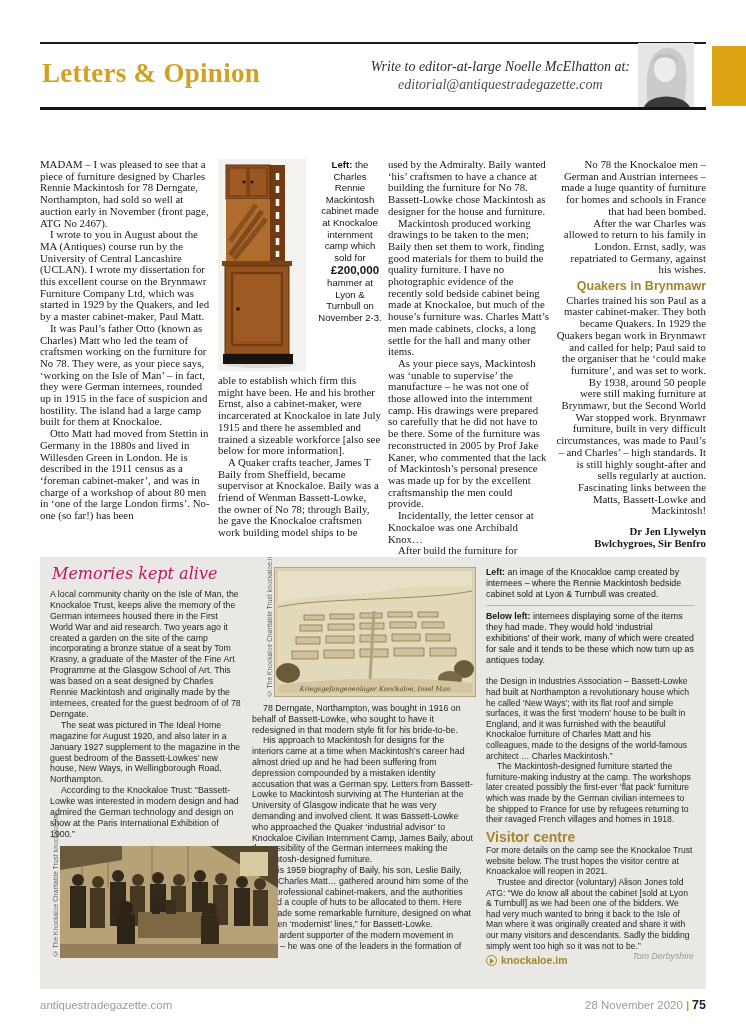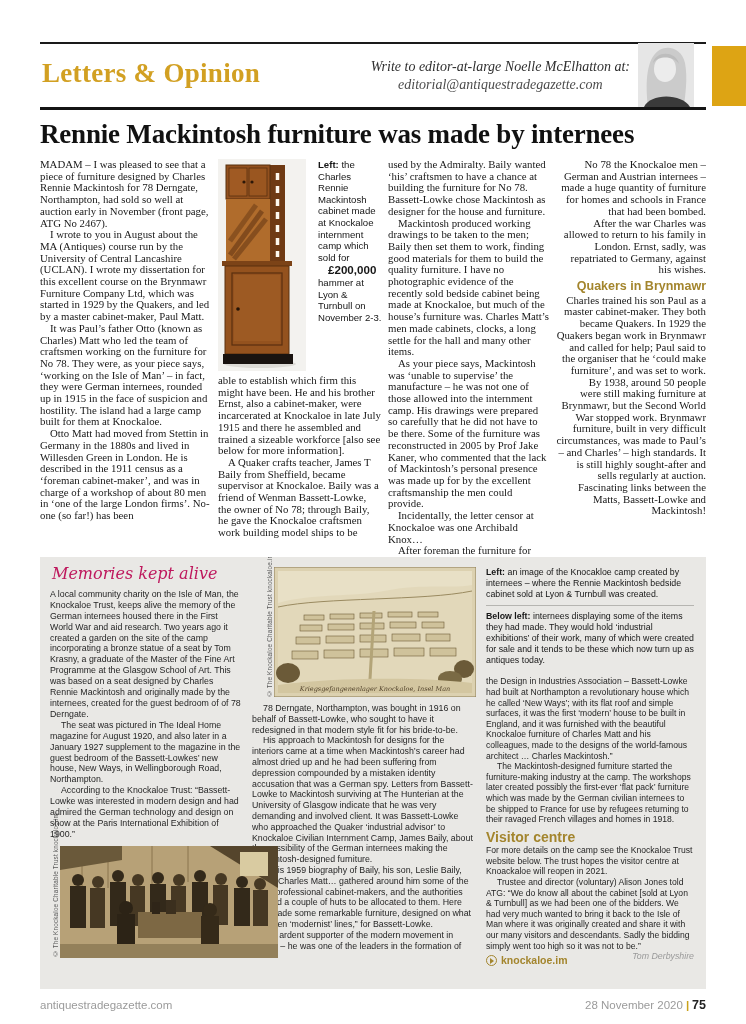--- a/index.html
+++ b/index.html
@@ -18,21 +18,21 @@
 .headline { position:absolute; left:40px; top:119px; width:680px; font-size:27px; font-weight:700; color:#111; letter-spacing:-.2px; }
 
 .article { position:absolute; left:40px; top:159px; width:668px; height:398px; display:flex; gap:6px; overflow:hidden; }
 .col { font-size:10.8px; line-height:11.7px; color:#181818; overflow:hidden; }
 .c1{width:172px;} .c2{width:164px;} .c3{width:162px;} .c4{width:150px;text-align:right;}
 .col p { text-indent:10px; }
 .col p.ni { text-indent:0; }
 
 .cab-fig { display:flex; margin-bottom:4px; }
 .cab-img { width:88px; height:212px; background:#f3f2ef; flex:none; }
-.cab-cap { flex:1; padding-left:12px; font-family:"Liberation Sans",sans-serif; font-size:9.6px; line-height:11.6px; color:#161616; }
+.cab-cap { flex:1; padding-left:12px; font-family:"Liberation Sans",sans-serif; font-size:9.6px; line-height:11.6px; color:#161616;text-align:center; }
 .cap-lead { font-weight:700; }
 .cab-cap .price { display:block; font-weight:700; font-size:11.6px; margin:1px 0 1px 10px; }
 
 .subhead { font-family:"Liberation Sans",sans-serif; font-weight:700; font-size:12.5px; color:#a3852d; margin:5px 0 2px; }
 .sig { margin-top:9px; font-weight:700; }
 
 .memories { position:absolute; left:40px; top:557px; width:666px; height:432px; background:#e9e8e5; padding:10px; overflow:hidden; }
 .mem-cols { display:flex; gap:10px; font-family:"Liberation Sans",sans-serif; }
 .mcol { color:#262626; }
 .mcol.left  { width:192px; font-size:8.8px; line-height:10.9px; }
@@ -79,21 +79,20 @@
         <path d="M10 64 C7 38 9 16 20 8 C30 1 44 6 47 20 C50 36 47 52 46 64 Z" fill="#cbcbcb"></path>
         <ellipse cx="27" cy="26" rx="11" ry="13" fill="#ececec"></ellipse>
         <path d="M15 20 C17 8 38 7 41 21 C36 13 21 12 15 20 Z" fill="#bdbdbd"></path>
         <path d="M6 64 C12 50 44 50 52 64 Z" fill="#3a3a3a"></path>
       </svg>
     </div>
   </div>
   <div class="gold-block"></div>
   <div class="rule-mid"></div>
 
-  <h1 class="headline">Rennie Mackintosh furniture was made by internees</h1>
 
   <div class="article">
     <div class="col c1">
       <p class="ni">MADAM – I was pleased to see that a piece of furniture designed by Charles Rennie Mackintosh for 78 Derngate, Northampton, had sold so well at auction early in November (front page, ATG No 2467).</p>
       <p>I wrote to you in August about the MA (Antiques) course run by the University of Central Lancashire (UCLAN). I wrote my dissertation for this excellent course on the Brynmawr Furniture Company Ltd, which was started in 1929 by the Quakers, and led by a master cabinet-maker, Paul Matt.</p>
       <p>It was Paul’s father Otto (known as Charles) Matt who led the team of craftsmen working on the furniture for No 78. They were, as your piece says, ‘working on the Isle of Man’ – in fact, they were German internees, rounded up in 1915 in the face of suspicion and hostility. The island had a large camp built for them at Knockaloe.</p>
       <p>Otto Matt had moved from Stettin in Germany in the 1880s and lived in Willesden Green in London. He is described in the 1911 census as a ‘foreman cabinet-maker’, and was in charge of a workshop of about 80 men in ‘one of the large London firms’. No-one (so far!) has been</p>
     </div>
     <div class="col c2">
       <div class="cab-fig">
@@ -128,29 +127,33 @@
         </div>
       </div>
       <p class="ni">able to establish which firm this might have been. He and his brother Ernst, also a cabinet-maker, were incarcerated at Knockaloe in late July 1915 and there he assembled and trained a sizeable workforce [also see below for more information].</p>
       <p>A Quaker crafts teacher, James T Baily from Sheffield, became supervisor at Knockaloe. Baily was a friend of Wenman Bassett-Lowke, the owner of No 78; through Baily, he gave the Knockaloe craftsmen work building model ships to be</p>
     </div>
     <div class="col c3">
       <p class="ni">used by the Admiralty. Baily wanted ‘his’ craftsmen to have a chance at building the furniture for No 78. Bassett-Lowke chose Mackintosh as designer for the house and furniture.</p>
       <p>Mackintosh produced working drawings to be taken to the men; Baily then set them to work, finding good materials for them to build the quality furniture. I have no photographic evidence of the recently sold bedside cabinet being made at Knockaloe, but much of the house’s furniture was. Charles Matt’s men made cabinets, clocks, a long settle for the hall and many other items.</p>
       <p>As your piece says, Mackintosh was ‘unable to supervise’ the manufacture – he was not one of those allowed into the internment camp. His drawings were prepared so carefully that he did not have to be there. Some of the furniture was reconstructed in 2005 by Prof Jake Kaner, who commented that the lack of Mackintosh’s personal presence was made up for by the excellent craftsmanship the men could provide.</p>
       <p>Incidentally, the letter censor at Knockaloe was one Archibald Knox…</p>
-      <p>After foreman the furniture for</p>
+      <p>After build the furniture for</p>
     </div>
     <div class="col c4">
       <p class="ni">No 78 the Knockaloe men – German and Austrian internees – made a huge quantity of furniture for homes and schools in France that had been bombed.</p>
       <p>After the war Charles was allowed to return to his family in London. Ernst, sadly, was repatriated to Germany, against his wishes.</p>
       <h3 class="subhead">Quakers in Brynmawr</h3>
       <p class="ni">Charles trained his son Paul as a master cabinet-maker. They both became Quakers. In 1929 the Quakers began work in Brynmawr and called for help; Paul said to the organiser that he ‘could make furniture’, and was set to work.</p>
       <p>By 1938, around 50 people were still making furniture at Brynmawr, but the Second World War stopped work. Brynmawr furniture, built in very difficult circumstances, was made to Paul’s – and Charles’ – high standards. It is still highly sought-after and sells regularly at auction.</p>
       <p>Fascinating links between the Matts, Bassett-Lowke and Mackintosh!</p>
+      <div class="sig">
+        <div>Dr Jen Llywelyn</div>
+        <div>Bwlchygroes, Sir Benfro</div>
+      </div>
     </div>
   </div>
 
   <div class="memories">
     <div class="mem-cols">
 
       <div class="mcol left">
         <div class="mem-title">Memories kept alive</div>
         <p class="ni">A local community charity on the Isle of Man, the Knockaloe Trust, keeps alive the memory of the German internees housed there in the First World War and aid research. Two years ago it created a garden on the site of the camp incorporating a bronze statue of a seat by Tom Krasny, a graduate of the Master of the Fine Art Programme at the Glasgow School of Art. This was based on a seat designed by Charles Rennie Mackintosh and originally made by the internees, created for the guest bedroom of of 78 Derngate.</p>
         <p>The seat was pictured in The Ideal Home magazine for August 1920, and also later in a January 1927 supplement to the magazine in the guest bedroom of the Bassett-Lowkes’ new house, New Ways, in Wellingborough Road, Northampton.</p>

